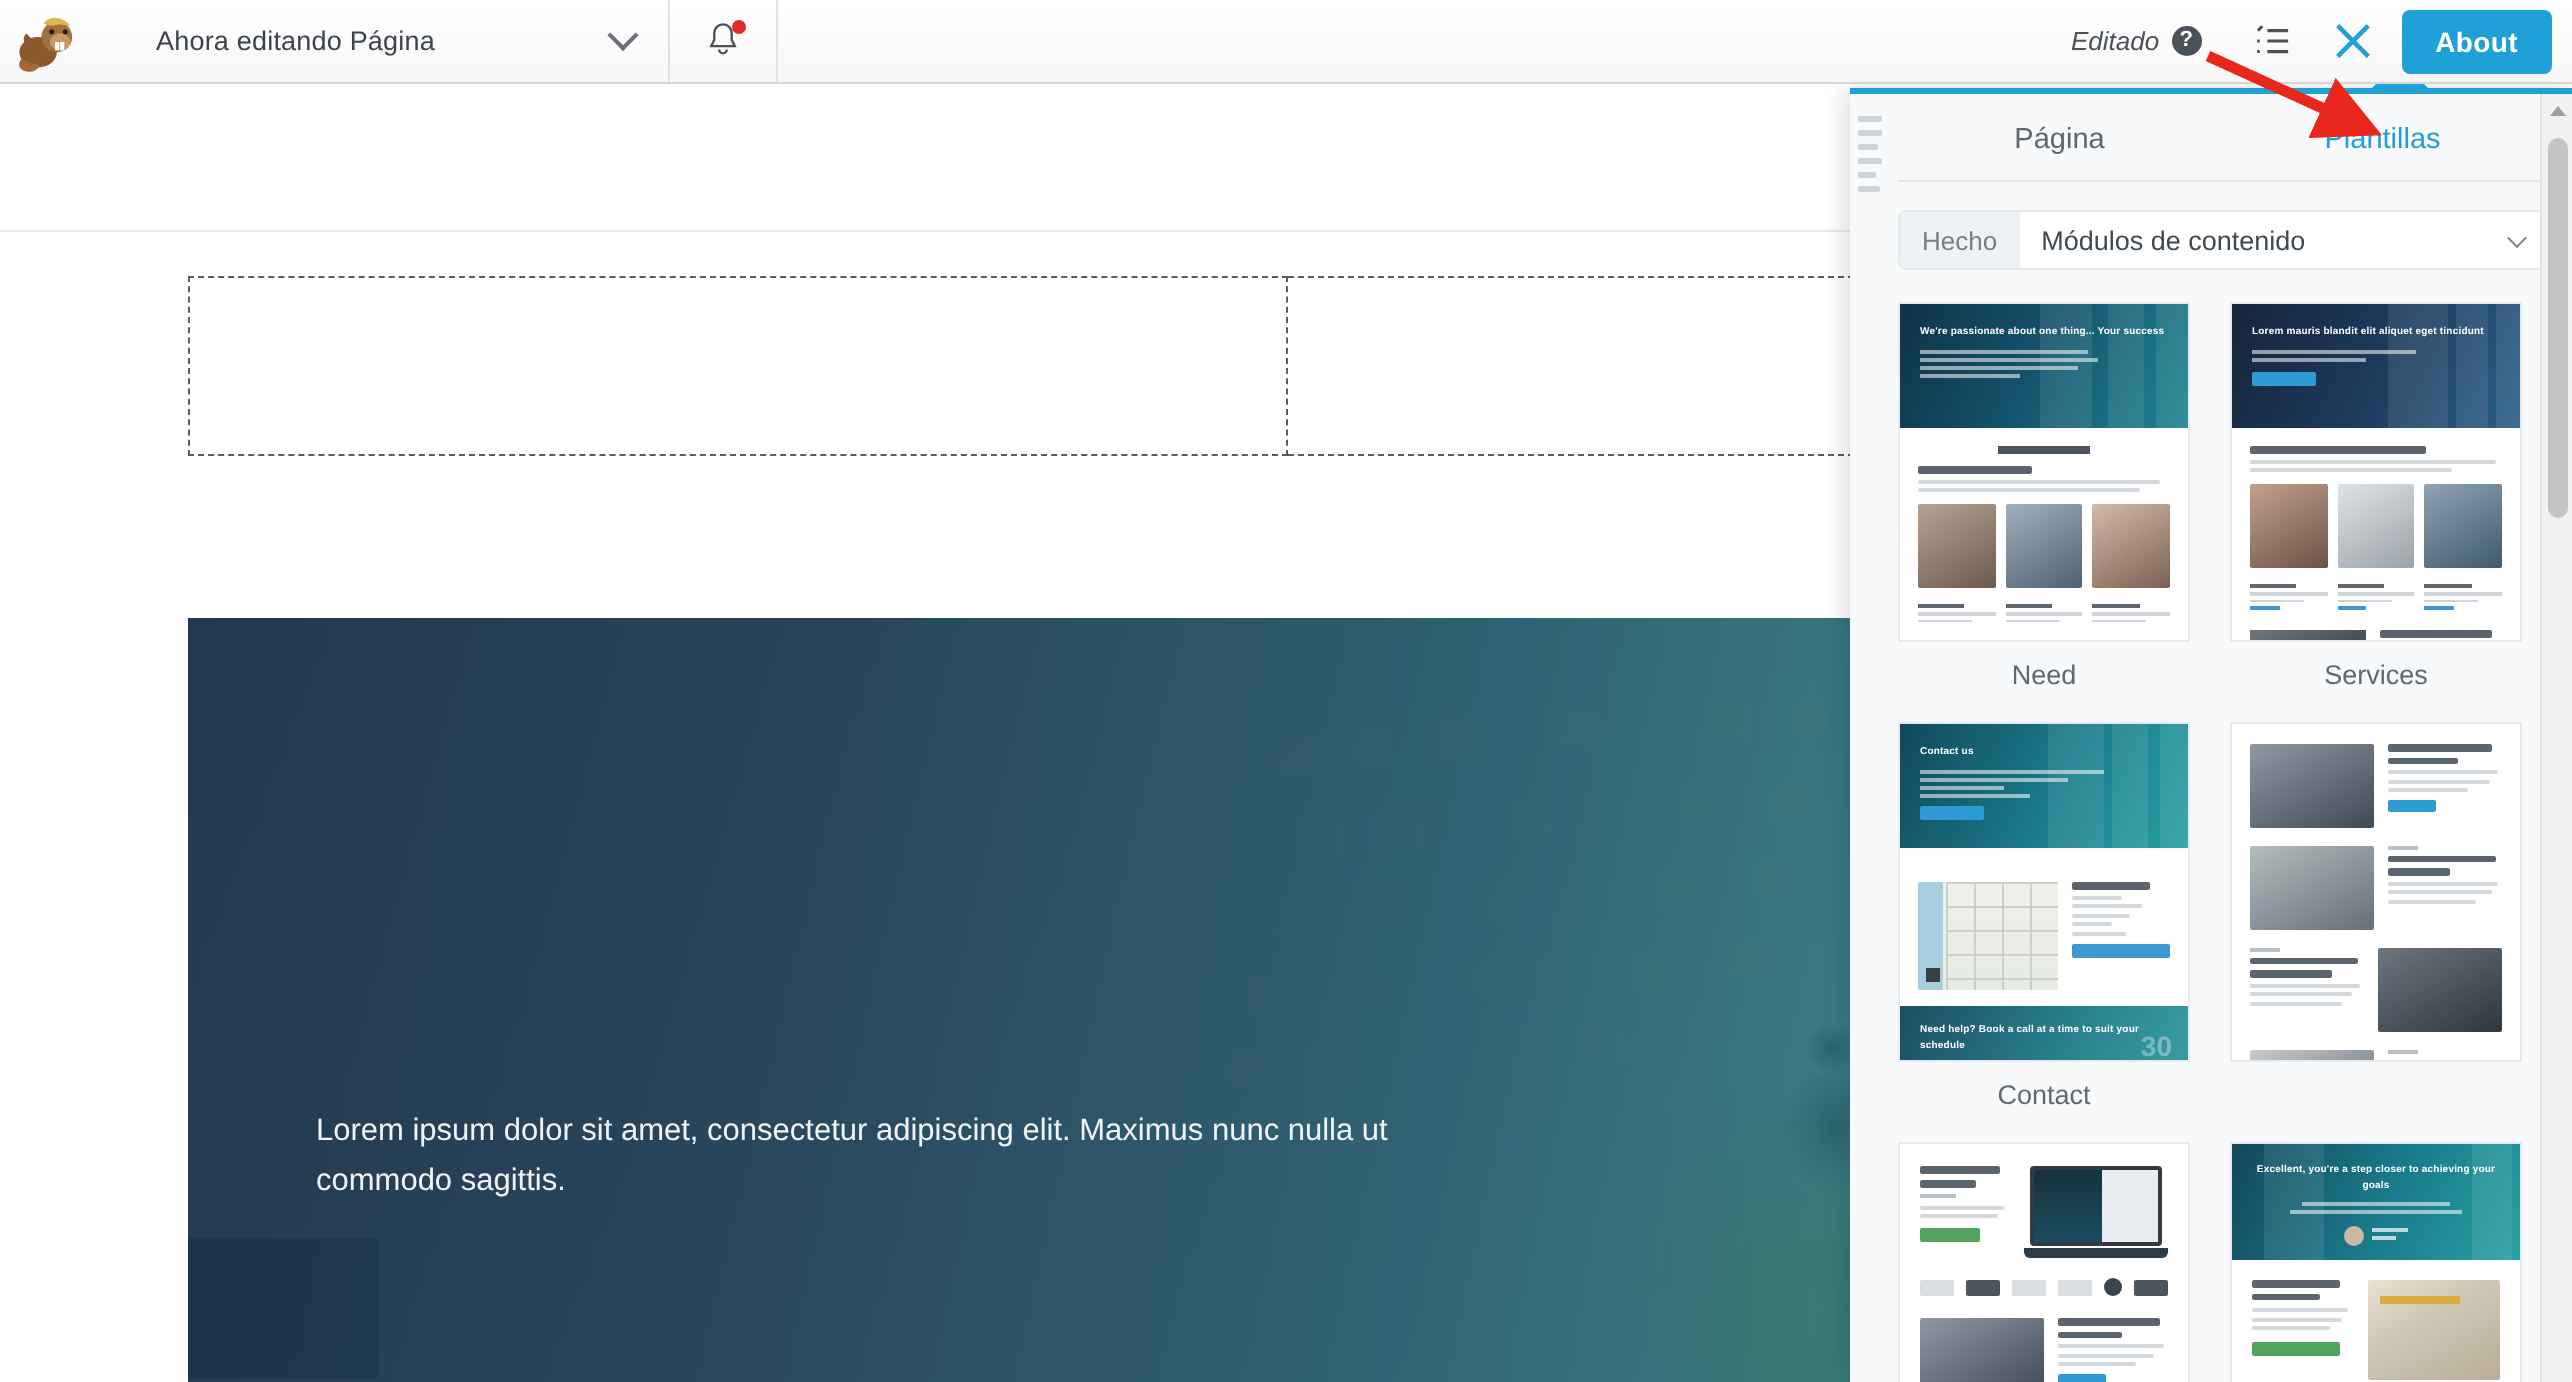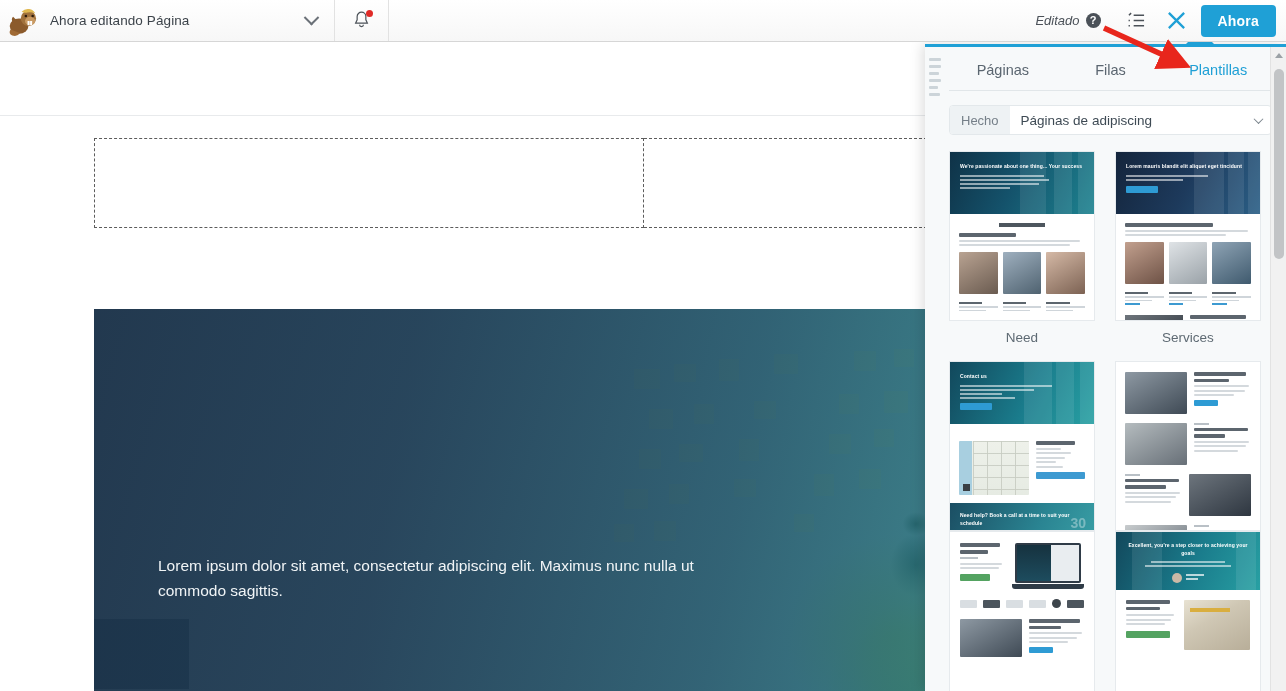--- a/index.html
+++ b/index.html
@@ -14,20 +14,21 @@
   #admin-bar {
     position: absolute; top: 0; left: 0; width: 1286px; height: 42px;
     background: linear-gradient(#ffffff, #f7f7f7);
     border-bottom: 1px solid #d6d6d6;
     display: flex; align-items: stretch; z-index: 40;
   }
   #editing-group {
     display: flex; align-items: center; height: 100%;
     border-right: 1px solid #e2e2e2; padding: 0 0 0 8px;
     width: 335px;
+    gap: 28px;
   }
   .bb-logo { width: 34px; height: 34px; position: relative; flex: 0 0 34px; }
   .editing-label {
     font-size: 13.5px; color: #3c434a; margin-left: 8px; white-space: nowrap;
     letter-spacing: .1px;
   }
   .chev-btn {
     margin-left: auto; width: 46px; height: 100%;
     display: flex; align-items: center; justify-content: center;
   }
@@ -409,28 +410,27 @@
       <span></span>
       <span></span>
       <span></span>
       <span></span>
       <span></span>
   </div>
 
   <div id="panel-body">
 
     <div id="panel-tabs">
-      <div class="panel-tab">Páginas</div>
-      <div class="panel-tab">Filas</div>
+      <div class="panel-tab">Página</div>
       <div class="panel-tab active">Plantillas</div>
     </div>
 
     <div id="group-row">
       <div id="group-label">Hecho</div>
-      <div id="group-value">Páginas de adipiscing</div>
+      <div id="group-value">Módulos de contenido</div>
       <div id="group-caret">
           <span class="caret-sm"></span>
         </div>
     </div>
 
     <div id="tpl-grid">
 
       <div class="tpl-cell">
         <div class="tpl-thumb">
           <div class="t-hero teal">
@@ -576,20 +576,21 @@
                 <div class="th-btn2"></div>
               </div>
             </div>
           </div>
           <div class="th-strip">
             <div class="th-big30">30</div>
             <div class="th-t">Need help? Book a call at a time to suit your schedule</div>
 
           </div>
         </div>
+        <div class="tpl-name">Contact</div>
       </div>
 
       <div class="tpl-cell">
         <div class="tpl-thumb">
           <div class="t-body" style="padding:10px 9px 0">
             <div class="cs-row">
               <div class="cs-img"></div>
               <div class="cs-txt">
                 <div class="th-h" style="width:92%"></div>
                 <div class="th-h" style="width:62%"></div>
@@ -767,21 +768,21 @@
       <svg width="19" height="17" viewBox="0 0 20 18">
         <path d="M2 3.5 L4.3 1.2 M1.6 9 h1.4 M1.6 14.6 h1.4" stroke="#4b5158" stroke-width="1.6" fill="none"></path>
         <path d="M7 3.5 h11 M7 9 h11 M7 14.6 h11" stroke="#4b5158" stroke-width="1.7" fill="none"></path>
       </svg>
     </div>
     <div class="icon-btn">
       <svg width="21" height="21" viewBox="0 0 22 22">
         <path d="M3 3 L19 19 M19 3 L3 19" stroke="#1fa0d6" stroke-width="2.4" fill="none"></path>
       </svg>
     </div>
-    <div class="hecho-btn">Ahora</div>
+    <div class="hecho-btn">About</div>
   </div>
 </div>
 
 <svg id="annot" width="110" height="60" viewBox="0 0 110 60">
   <defs>
     <marker id="arwh" markerWidth="6" markerHeight="6" refX="2.2" refY="3" orient="auto">
       <path d="M0,0 L6,3 L0,6 z" fill="#e8261c"></path>
     </marker>
   </defs>
   <line x1="14" y1="10" x2="82" y2="41" stroke="#e8261c" stroke-width="5.5" marker-end="url(#arwh)"></line>

